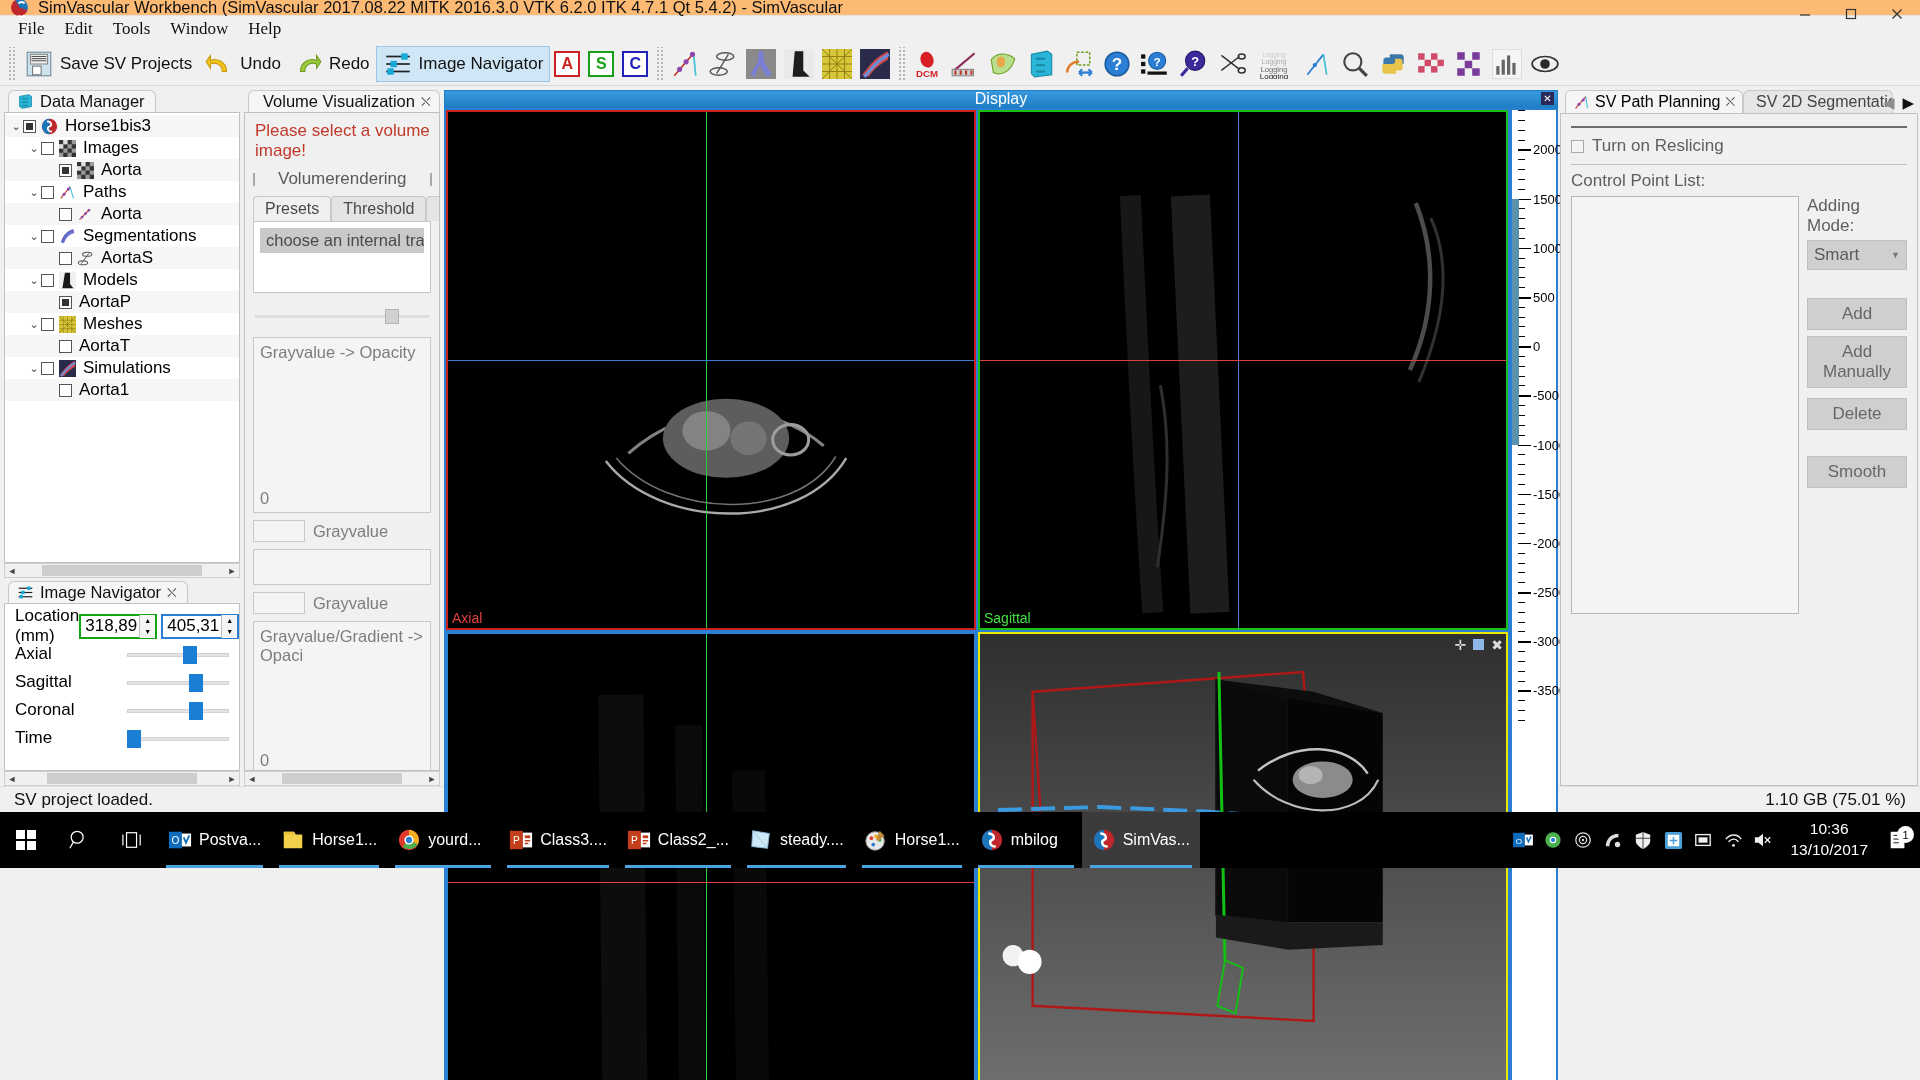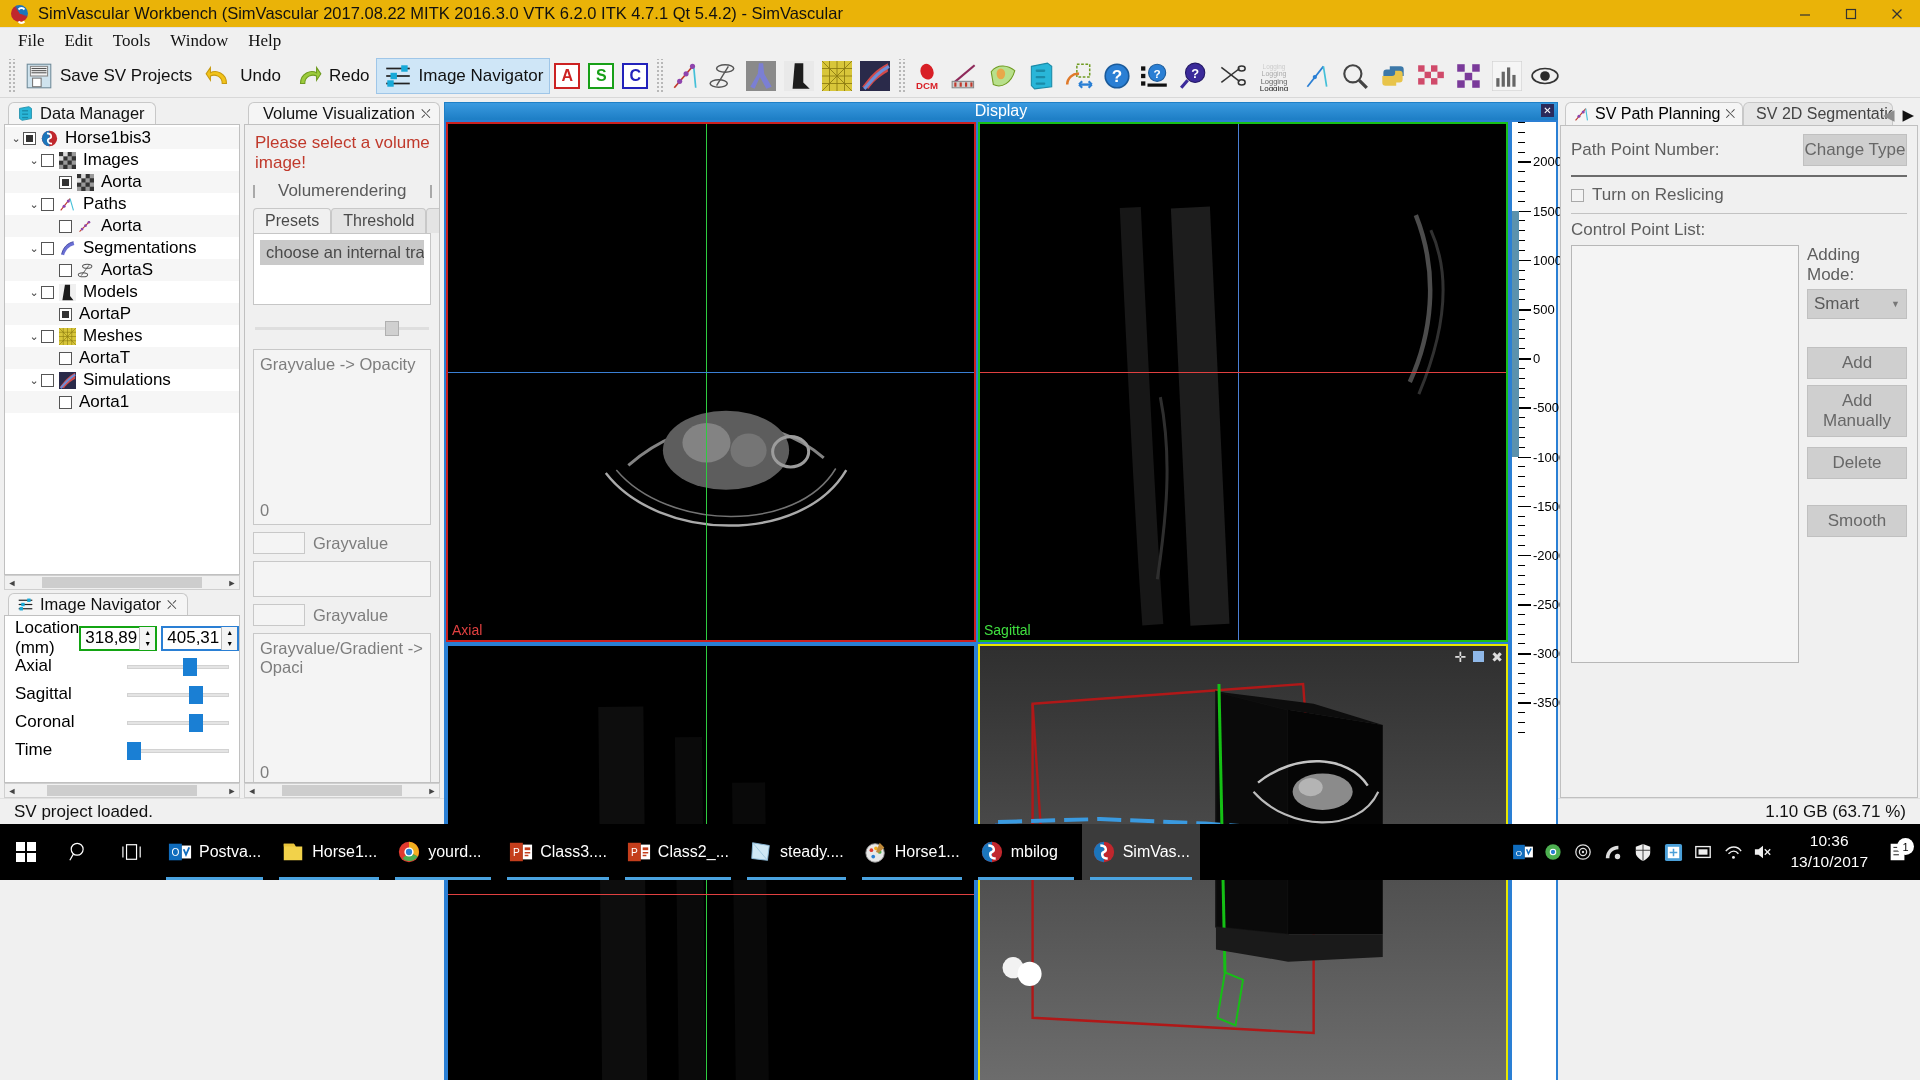--- a/index.html
+++ b/index.html
@@ -6,21 +6,21 @@
   html,body { width:1920px; height:1080px; overflow:hidden; }
   body {
     font-family: "Liberation Sans", sans-serif;
     font-size: 17px;
     background: #f0f0f0;
     color: #000;
     -webkit-font-smoothing: antialiased;
   }
   
   .titlebar {
-    height: 28px; background:#eab308; display:flex; align-items:center;
+    height: 16px; background:#fdba74; display:flex; align-items:center;
     border-bottom:1px solid #e2e2e2; position:relative;
   }
   .tb-icon { width:26px; display:flex; align-items:center; justify-content:center; margin-left:6px;}
   .sv-logo {
     width:17px; height:17px; border-radius:50%;
     background: conic-gradient(from 210deg,#c0272d 0deg,#c0272d 110deg,#1b75bb 130deg,#1b75bb 250deg,#c0272d 270deg);
     position:relative;
   }
   .sv-logo:after{ content:""; position:absolute; left:5px; top:2px; width:7px; height:13px;
      border:2.2px solid #fff; border-radius:50%/40%; border-left-color:transparent;border-right-color:transparent;}
@@ -981,24 +981,20 @@
           <line x1="14" y1="4" x2="5" y2="16" stroke="#555" stroke-width="1.1"></line>
         </svg>
         <span style="white-space:nowrap">SV 2D Segmentation S</span>
       </div>
       <div class="navarrows">
         <span class="navarrow dim">◀</span>
         <span class="navarrow">▶</span>
       </div>
     </div>
     <div class="rbody">
-      <div class="rrow">
-        <span class="rlabel">Path Point Number:</span>
-        <div class="btn">Change Type</div>
-      </div>
       <div class="hr"></div>
       <div class="chk-row">
         <div class="chk"></div>
         <span>Turn on Reslicing</span>
       </div>
       <div class="hr thin"></div>
       <div class="rlabel">Control Point List:</div>
       <div class="cp-wrap">
         <div class="cp-list"></div>
         <div class="cp-side">
@@ -1012,21 +1008,21 @@
           <div class="btn wide" style="">Delete</div>
           <div class="btn wide" style="margin-top:26px">Smooth</div>
         </div>
       </div>
     </div>
   </div>
 </div>
 
 <div class="statusbar">
   <span>SV project loaded.</span>
-  <span>1.10 GB (63.71 %)</span>
+  <span>1.10 GB (75.01 %)</span>
 </div>
 
 <div class="taskbar">
   <div class="tb-start">
     <div class="win-logo">
         <i></i>
         <i></i>
         <i></i>
         <i></i>
       </div>

